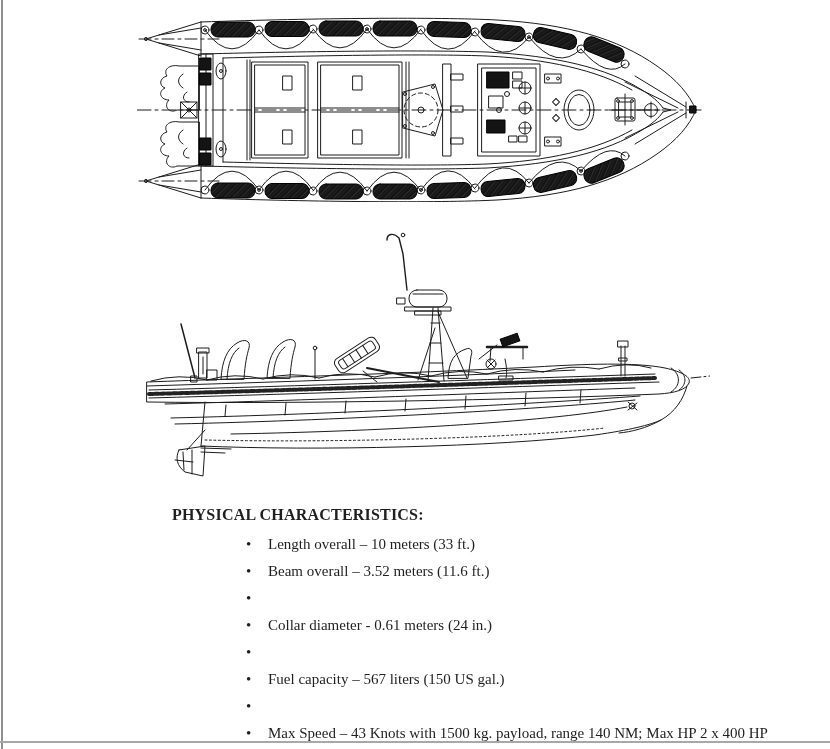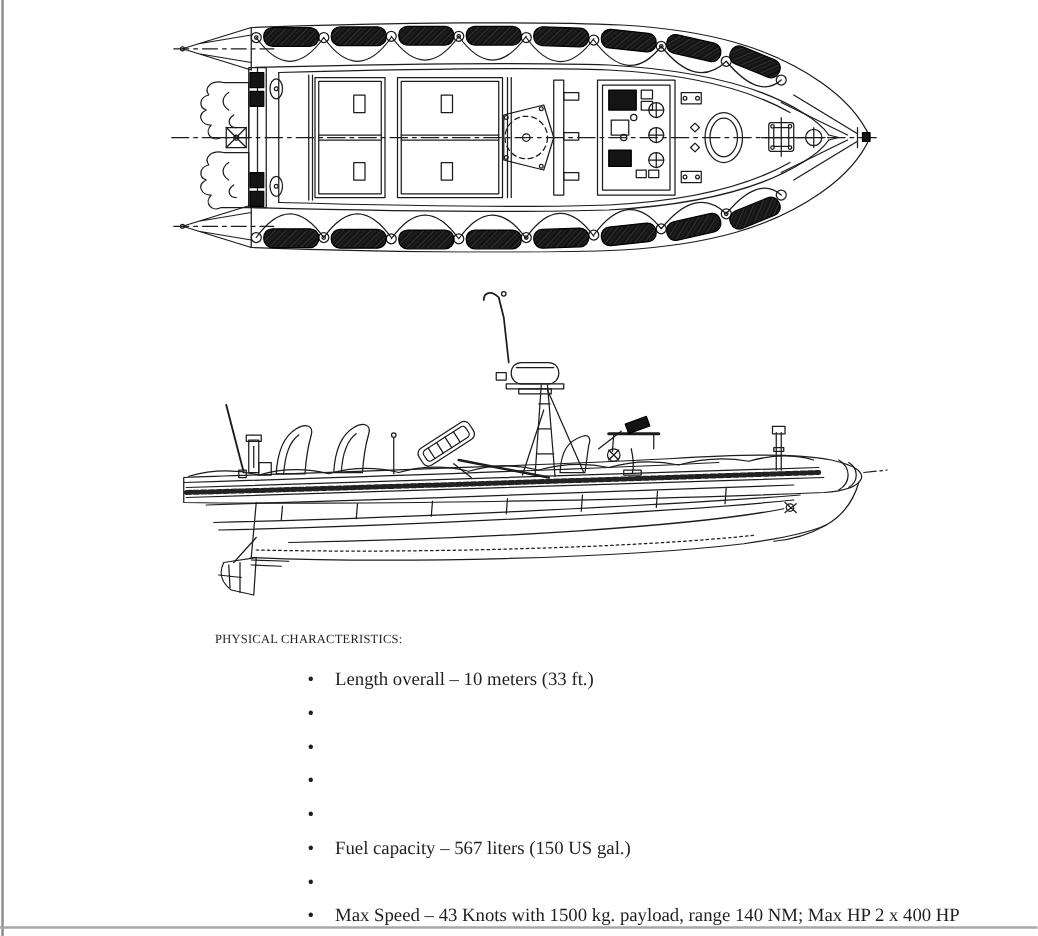--- a/index.html
+++ b/index.html
@@ -10,21 +10,21 @@
     color:#1f1f1f;
   }
   .edge-left{position:absolute;left:1px;top:0;width:2px;height:749px;background:#8f8f8f;}
   .edge-bottom{position:absolute;left:0;top:741px;width:830px;height:2px;background:#a8a8a8;}
   .fig{position:absolute;}
   .fig svg{display:block;width:100%;height:100%;}
   .drawing{stroke:#1c1c1c;stroke-width:1;fill:none;stroke-linecap:round;stroke-linejoin:round;}
   .ink{fill:#141414;stroke:#000;}
   .heading{
     position:absolute;left:172px;top:506px;margin:0;
-    font-size:10px;font-weight:normal;letter-spacing:.2px;white-space:nowrap;
+    font-size:16px;font-weight:bold;letter-spacing:.2px;white-space:nowrap;
   }
   ul.chars{
     position:absolute;left:246px;top:531px;margin:0;padding:0;list-style:none;
   }
   ul.chars li{
     height:27px;line-height:27px;font-size:15px;white-space:nowrap;position:relative;
     padding-left:22px;
   }
   ul.chars li .dot{
     position:absolute;left:0;top:0;font-size:15px;
@@ -300,28 +300,30 @@
 
 <ul class="chars">
 
     <li>
       <span class="dot">•</span>
       <span>Length overall – 10 meters (33 ft.)</span>
     </li>
 
     <li>
       <span class="dot">•</span>
-    </li>
-
-    <li>
-      <span class="dot">•</span>
-    </li>
-
-    <li>
-      <span class="dot">•</span>
+      <span>Beam overall – 3.52 meters (11.6 ft.)</span>
+    </li>
+
+    <li>
+      <span class="dot">•</span>
+    </li>
+
+    <li>
+      <span class="dot">•</span>
+      <span>Collar diameter - 0.61 meters (24 in.)</span>
     </li>
 
     <li>
       <span class="dot">•</span>
     </li>
 
     <li>
       <span class="dot">•</span>
       <span>Fuel capacity – 567 liters (150 US gal.)</span>
     </li>

